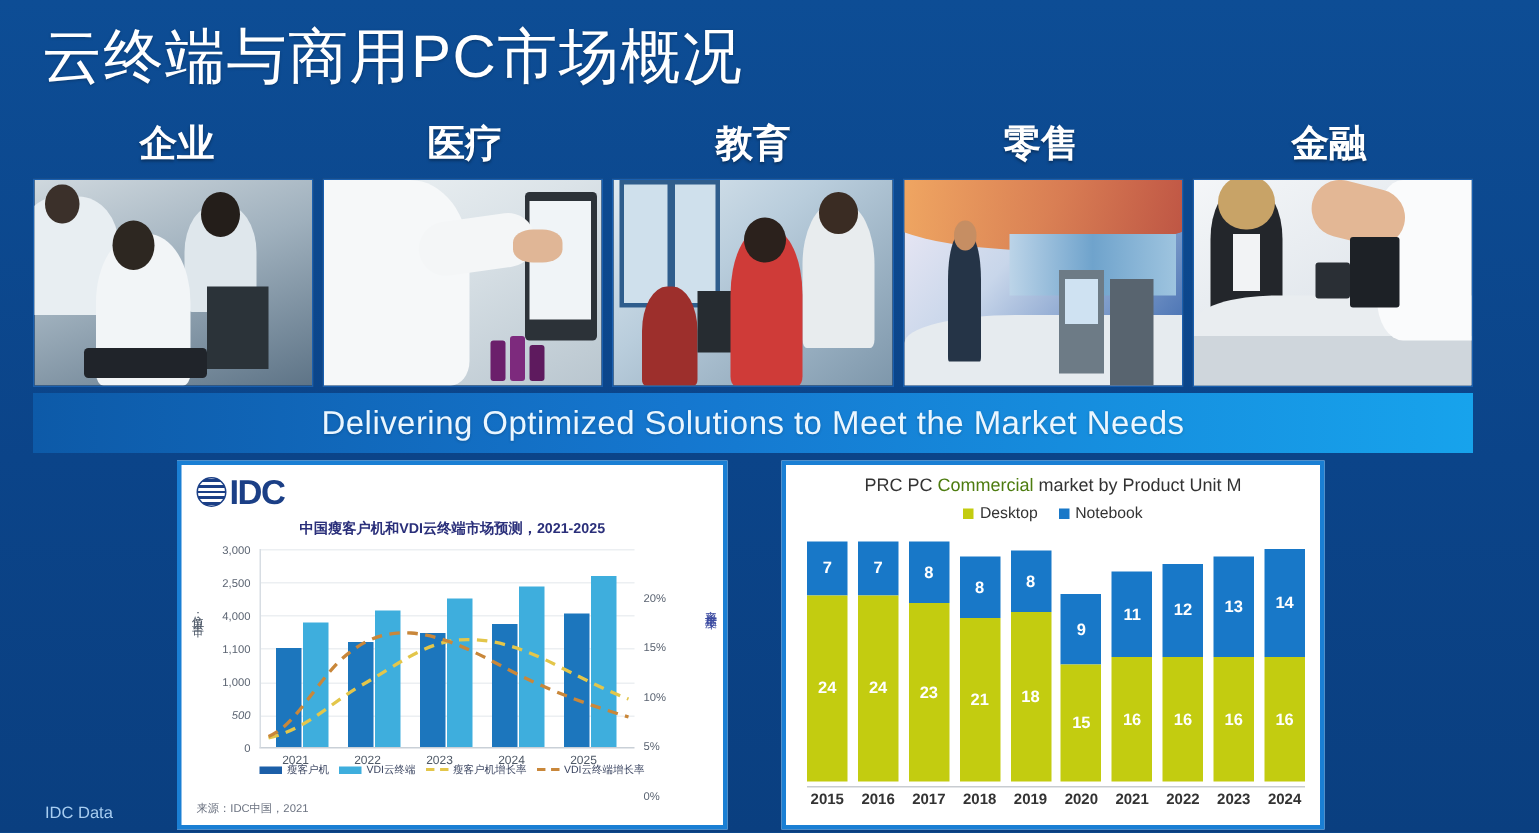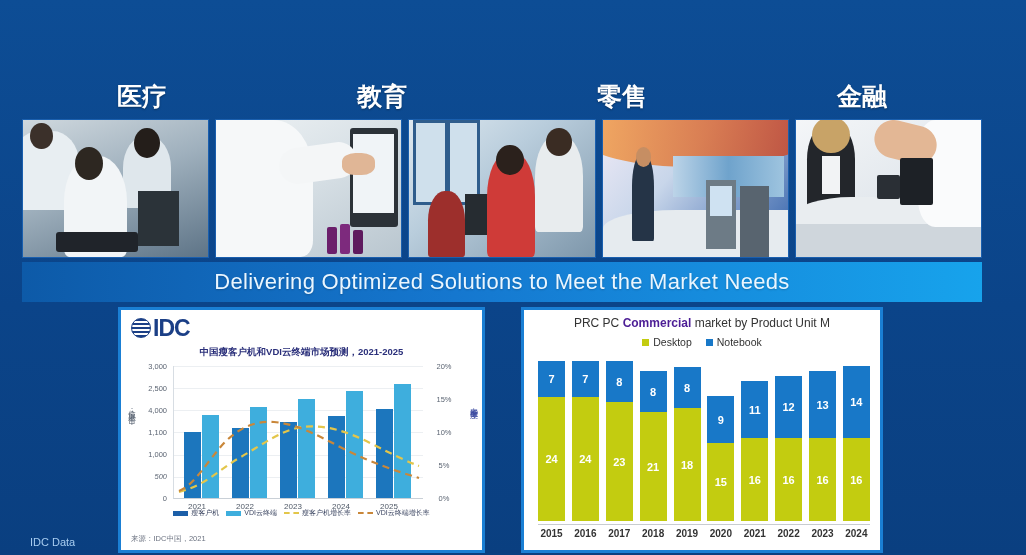--- a/index.html
+++ b/index.html
@@ -160,36 +160,36 @@
     text-align:center; color:#2a2f7a; font-size:9.5px; font-weight:bold;
   }
   #left-plot { position:absolute; left:52px; top:56px; width:250px; height:133px;
     border-left:1px solid #d7dde3; border-bottom:1px solid #c9d0d7; }
   .lgrid { position:absolute; left:0; right:0; height:1px; background:#eceff2; }
   #left-ylab { position:absolute; left:4px; top:95px; color:#4b5666; font-size:8px;
     writing-mode:vertical-rl; text-orientation:upright; letter-spacing:-1px; }
   #left-y2lab { position:absolute; right:4px; top:95px; color:#3b4aa0; font-size:8px;
     writing-mode:vertical-rl; text-orientation:upright; letter-spacing:-1px; }
   .ytick { position:absolute; color:#5b6472; font-size:7.5px; text-align:right; width:34px; }
-  .y2tick{ position:absolute; color:#5b6472; font-size:7.5px; text-align:center; width:30px; }
+  .y2tick{ position:absolute; color:#5b6472; font-size:7.5px; text-align:left; width:30px;margin-top:32px; }
   .xtick { position:absolute; color:#4e5866; font-size:8px; text-align:center; }
   .bargrp { position:absolute; bottom:0; display:flex; align-items:flex-end; gap:1px; }
   .bar-tc  { width:17px; background:#1c76bd; }
   .bar-vdi { width:17px; background:#3eaedd; }
   #left-legend { position:absolute; left:0; right:0; top:198px;
     display:flex; justify-content:center; align-items:center; gap:7px; }
   .lg-item { display:flex; align-items:center; gap:3px; color:#3b4561; font-size:7px; }
   .sw-solid { width:15px; height:5px; }
   .sw-dash  { width:15px; height:0; border-top:2px dashed; }
   #left-source { position:absolute; left:10px; bottom:6px; color:#6b7280; font-size:7.5px; }
 
   
   #right-chart-title { position:absolute; left:0; right:0; top:6px;
     text-align:center; font-size:12px; color:#333333; }
-  #right-chart-title .hl { color:#4c1d95; font-weight:bold; }
+  #right-chart-title .hl { color:#4d7c0f; font-weight:normal; }
   #right-legend { position:absolute; left:0; right:0; top:26px;
     display:flex; justify-content:center; gap:14px; }
   .rlg { display:flex; align-items:center; gap:4px; color:#333; font-size:10.5px; }
   .rsw { width:7px; height:7px; }
   #right-plot { position:absolute; left:14px; right:10px; top:46px; height:165px;
     display:flex; align-items:flex-end; justify-content:space-between; }
   .stack { width:27px; display:flex; flex-direction:column; justify-content:flex-end;
     position:relative; }
   .seg { display:flex; align-items:center; justify-content:center;
     color:#ffffff; font-size:11px; font-weight:bold; }
@@ -197,22 +197,24 @@
   .seg-dt { background:#c3cc10; }
   #right-axis { position:absolute; left:14px; right:10px; top:214px; height:16px;
     display:flex; justify-content:space-between; border-top:1px solid #c8ccd0; padding-top:3px; }
   .ryear { width:27px; text-align:center; color:#333; font-size:10px; font-weight:bold; }
 </style>
 </head>
 <body>
 
 <div id="slide">
 
+  <div id="slide-title">云终端与商用PC市场概况</div>
 
   <div id="categories">
+    <div class="cat-label">企业</div>
     <div class="cat-label">医疗</div>
     <div class="cat-label">教育</div>
     <div class="cat-label">零售</div>
     <div class="cat-label">金融</div>
   </div>
 
   <div id="photo-strip">
     <div class="photo p1">
       <div class="sky"></div>
       <div class="blob d1"></div>

